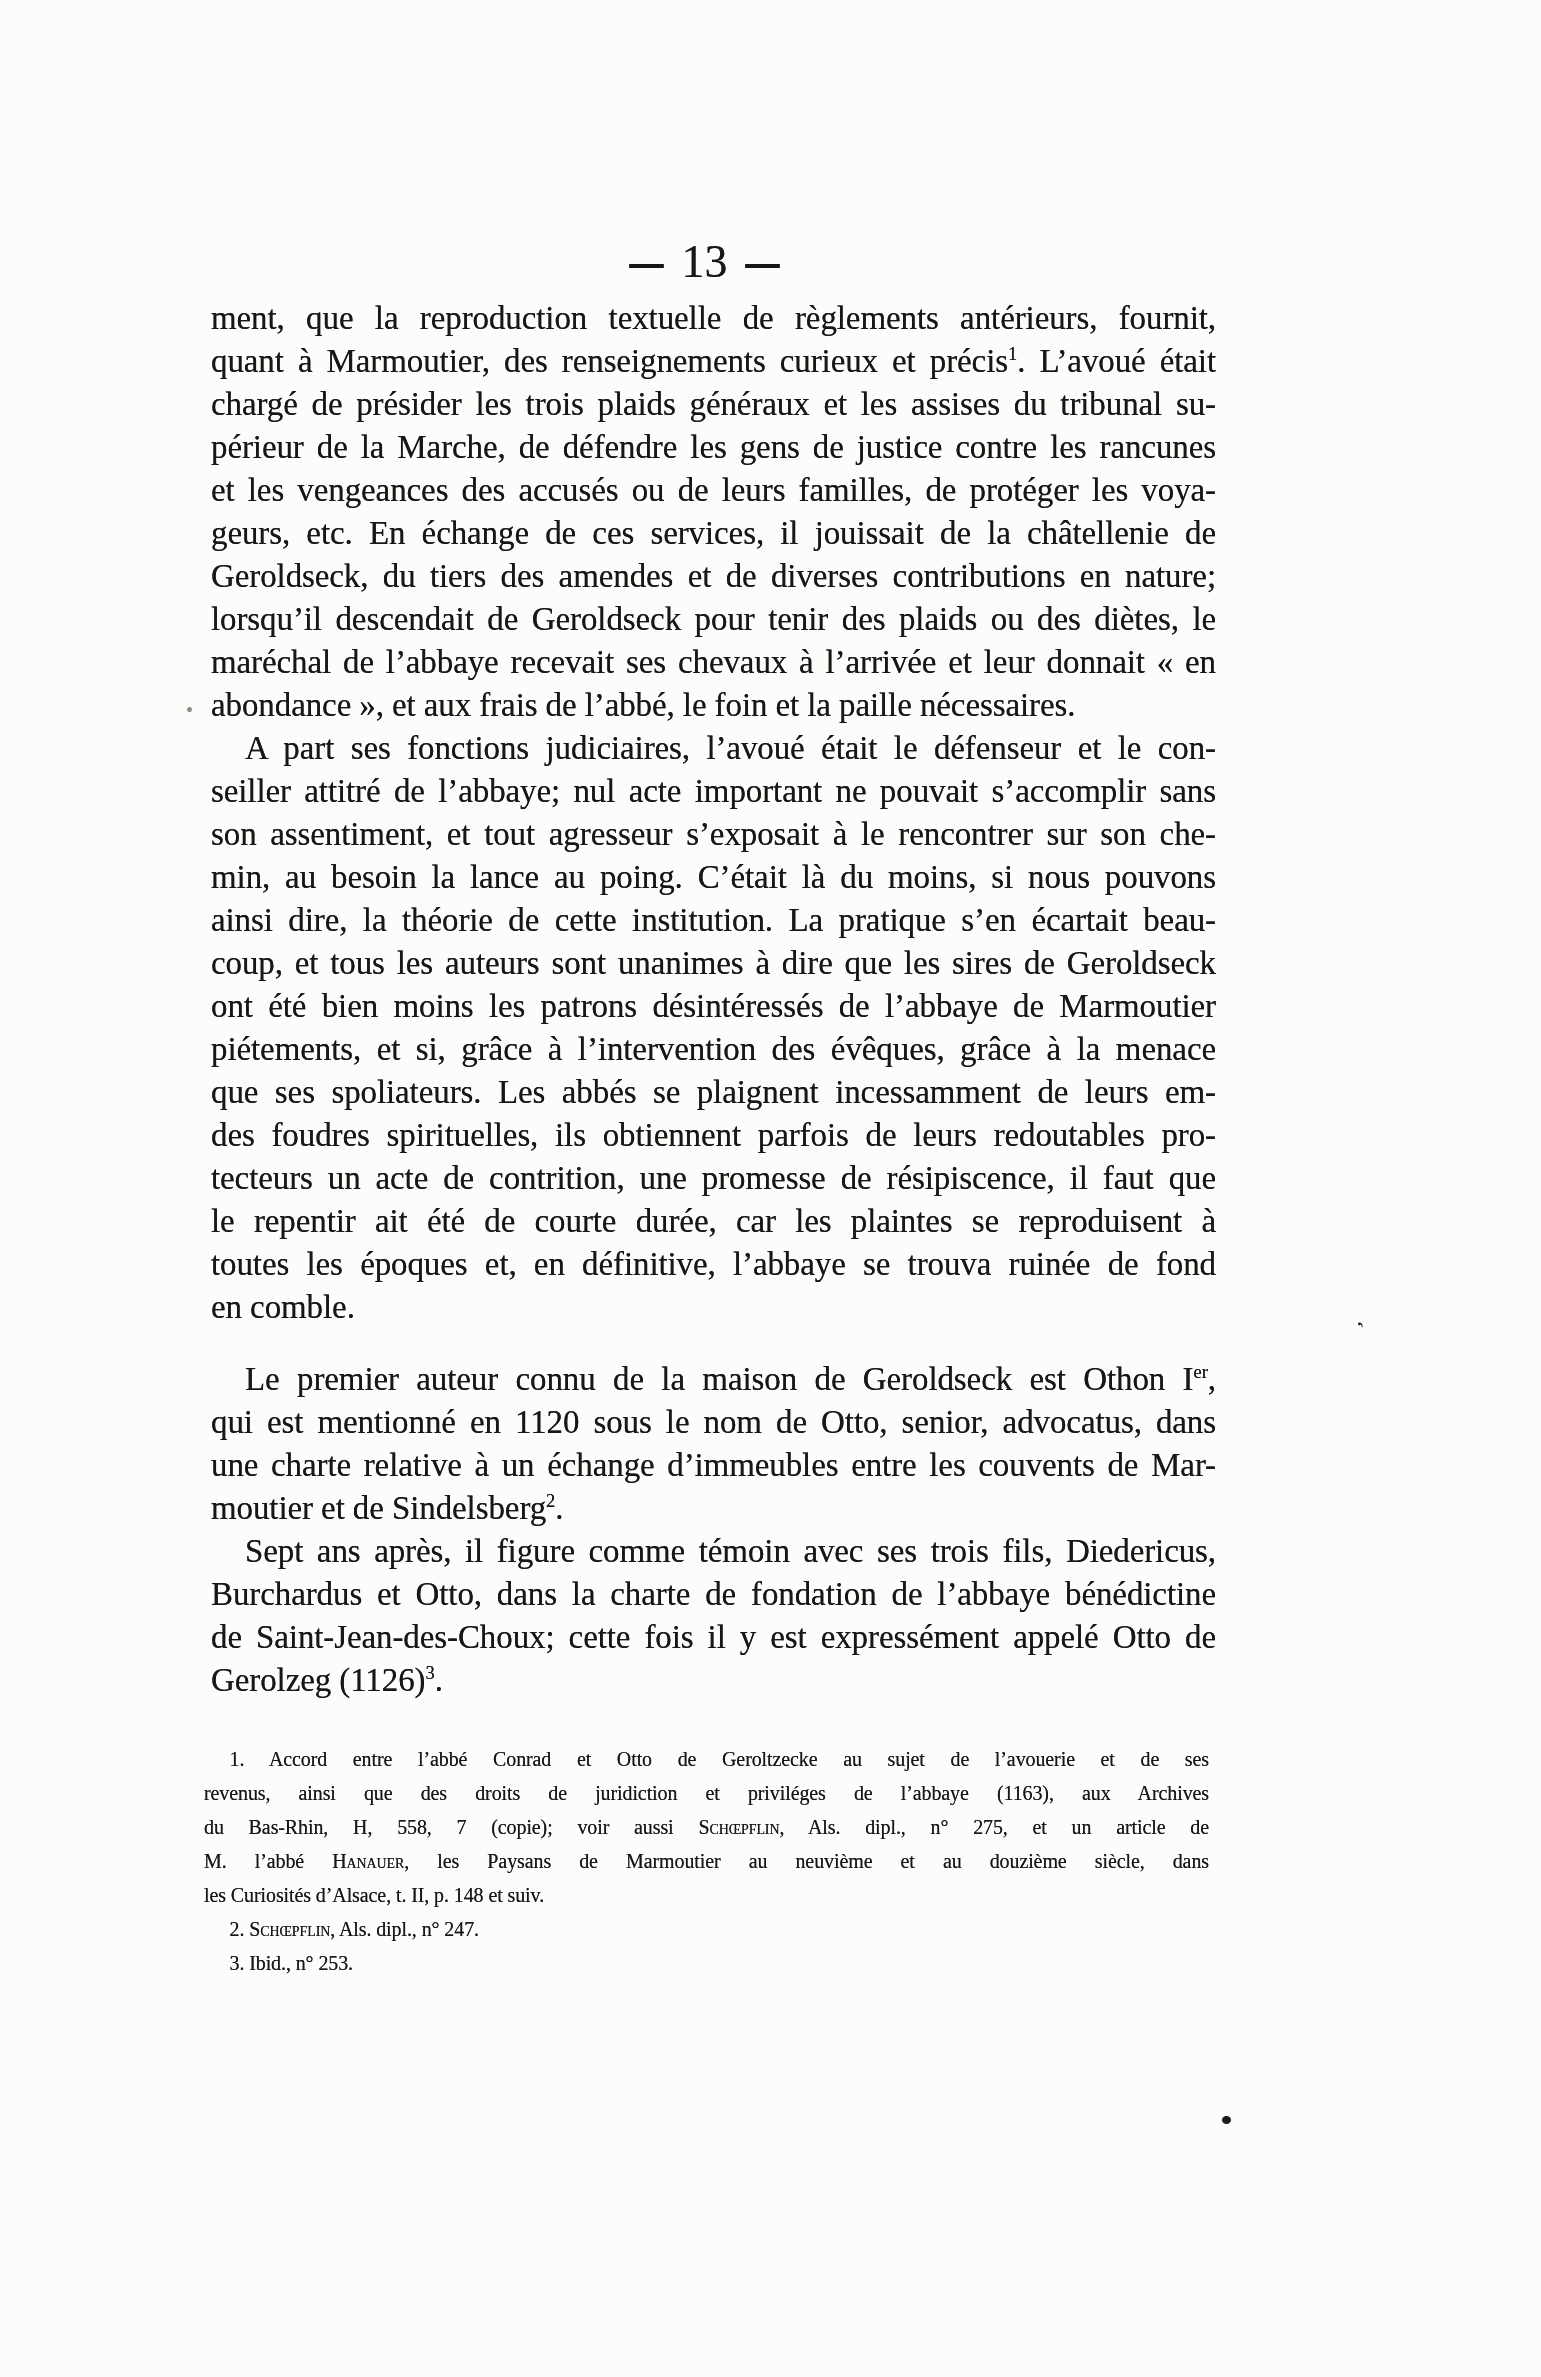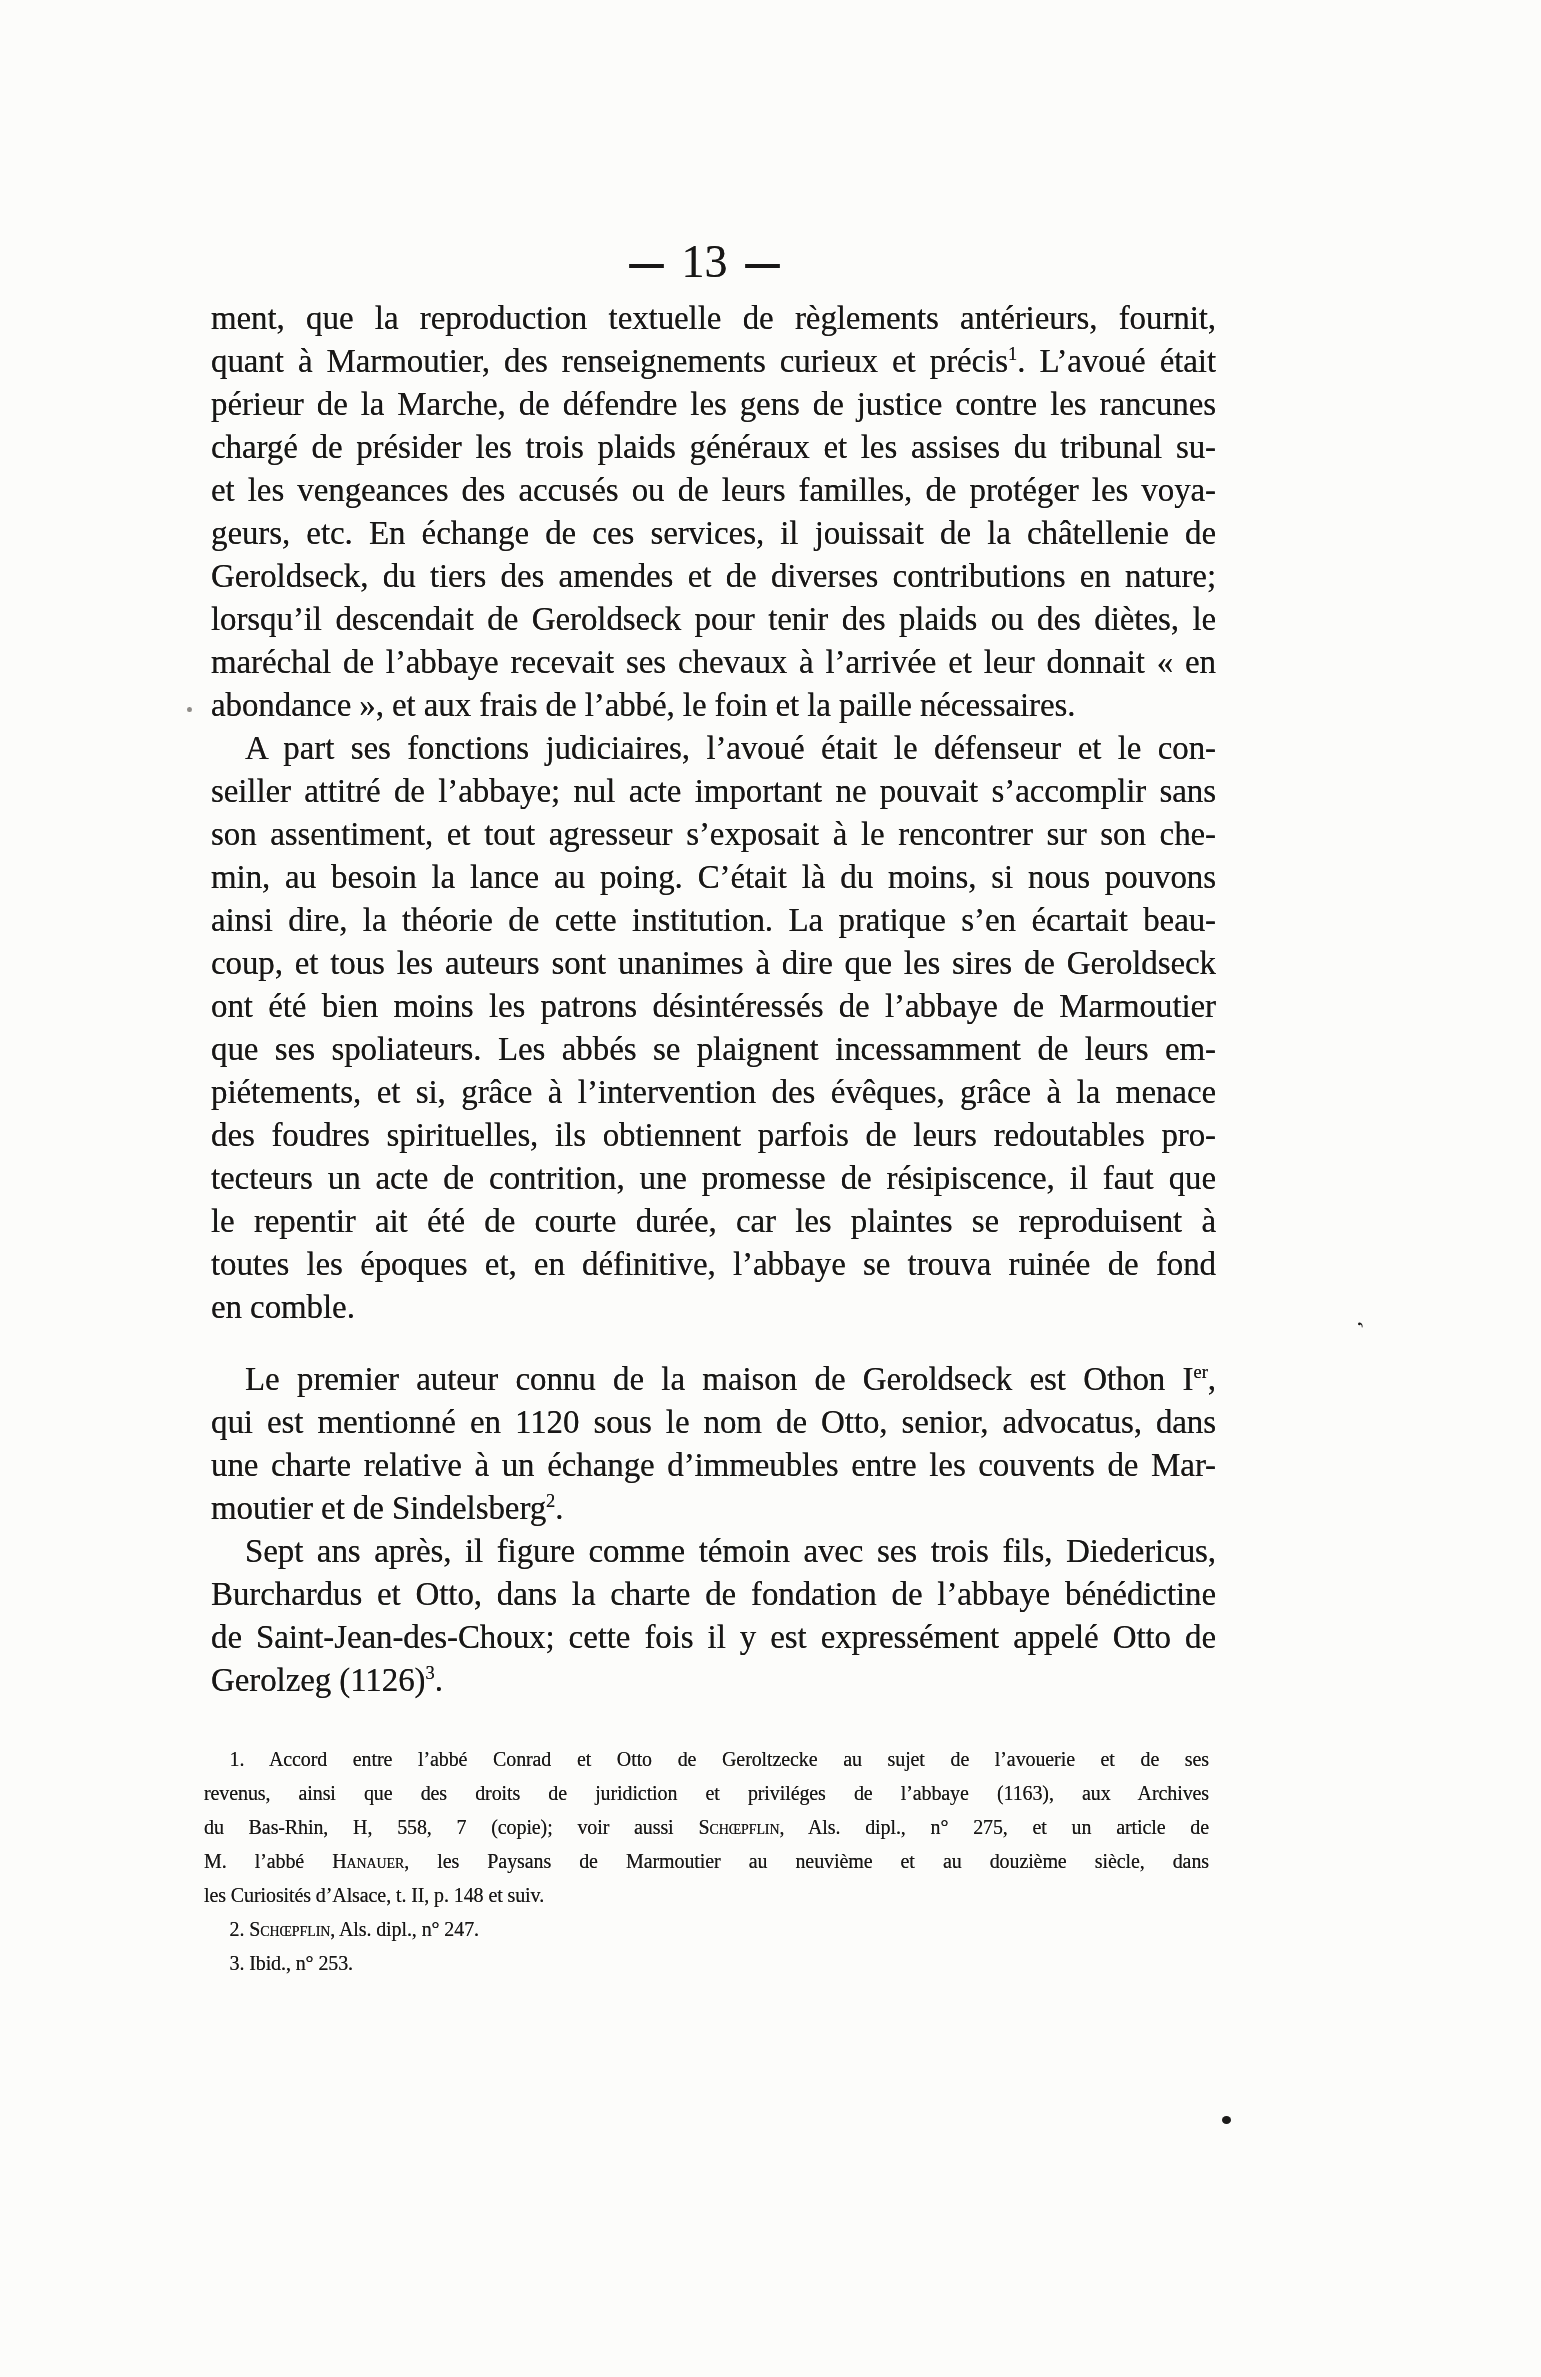--- a/index.html
+++ b/index.html
@@ -95,39 +95,39 @@
 <div class="page">
 
   <div class="pagehead">
     <span class="hdash">—</span><span class="hnum">13</span><span class="hdash">—</span>
   </div>
 
   <div class="maintext" id="main-text">
       <div class="para">
         <div class="line"><span>ment, que la reproduction textuelle de règlements antérieurs, fournit,</span></div>
         <div class="line"><span>quant à Marmoutier, des renseignements curieux et précis</span><span class="sup">1</span><span>. L’avoué était</span></div>
+        <div class="line"><span>chargé de présider les trois plaids généraux et les assises du tribunal su-</span></div>
         <div class="line"><span>périeur de la Marche, de défendre les gens de justice contre les rancunes</span></div>
-        <div class="line"><span>chargé de présider les trois plaids généraux et les assises du tribunal su-</span></div>
         <div class="line"><span>et les vengeances des accusés ou de leurs familles, de protéger les voya-</span></div>
         <div class="line"><span>geurs, etc. En échange de ces services, il jouissait de la châtellenie de</span></div>
         <div class="line"><span>Geroldseck, du tiers des amendes et de diverses contributions en nature;</span></div>
         <div class="line"><span>lorsqu’il descendait de Geroldseck pour tenir des plaids ou des diètes, le</span></div>
         <div class="line"><span>maréchal de l’abbaye recevait ses chevaux à l’arrivée et leur donnait « en</span></div>
         <div class="line last"><span>abondance », et aux frais de l’abbé, le foin et la paille nécessaires.</span></div>
       </div>
       <div class="para">
         <div class="line findent"><span>A part ses fonctions judiciaires, l’avoué était le défenseur et le con-</span></div>
         <div class="line"><span>seiller attitré de l’abbaye; nul acte important ne pouvait s’accomplir sans</span></div>
         <div class="line"><span>son assentiment, et tout agresseur s’exposait à le rencontrer sur son che-</span></div>
         <div class="line"><span>min, au besoin la lance au poing. C’était là du moins, si nous pouvons</span></div>
         <div class="line"><span>ainsi dire, la théorie de cette institution. La pratique s’en écartait beau-</span></div>
         <div class="line"><span>coup, et tous les auteurs sont unanimes à dire que les sires de Geroldseck</span></div>
         <div class="line"><span>ont été bien moins les patrons désintéressés de l’abbaye de Marmoutier</span></div>
+        <div class="line"><span>piétements, et si, grâce à l’intervention des évêques, grâce à la menace</span></div>
         <div class="line"><span>que ses spoliateurs. Les abbés se plaignent incessamment de leurs em-</span></div>
-        <div class="line"><span>piétements, et si, grâce à l’intervention des évêques, grâce à la menace</span></div>
         <div class="line"><span>des foudres spirituelles, ils obtiennent parfois de leurs redoutables pro-</span></div>
         <div class="line"><span>tecteurs un acte de contrition, une promesse de résipiscence, il faut que</span></div>
         <div class="line"><span>le repentir ait été de courte durée, car les plaintes se reproduisent à</span></div>
         <div class="line"><span>toutes les époques et, en définitive, l’abbaye se trouva ruinée de fond</span></div>
         <div class="line last"><span>en comble.</span></div>
       </div>
       <div class="para gap">
         <div class="line findent"><span>Le premier auteur connu de la maison de Geroldseck est Othon I</span><span class="sup">er</span><span>,</span></div>
         <div class="line"><span>qui est mentionné en 1120 sous le nom de </span><span class="it">Otto, senior, advocatus,</span><span> dans</span></div>
         <div class="line"><span>une charte relative à un échange d’immeubles entre les couvents de Mar-</span></div>

